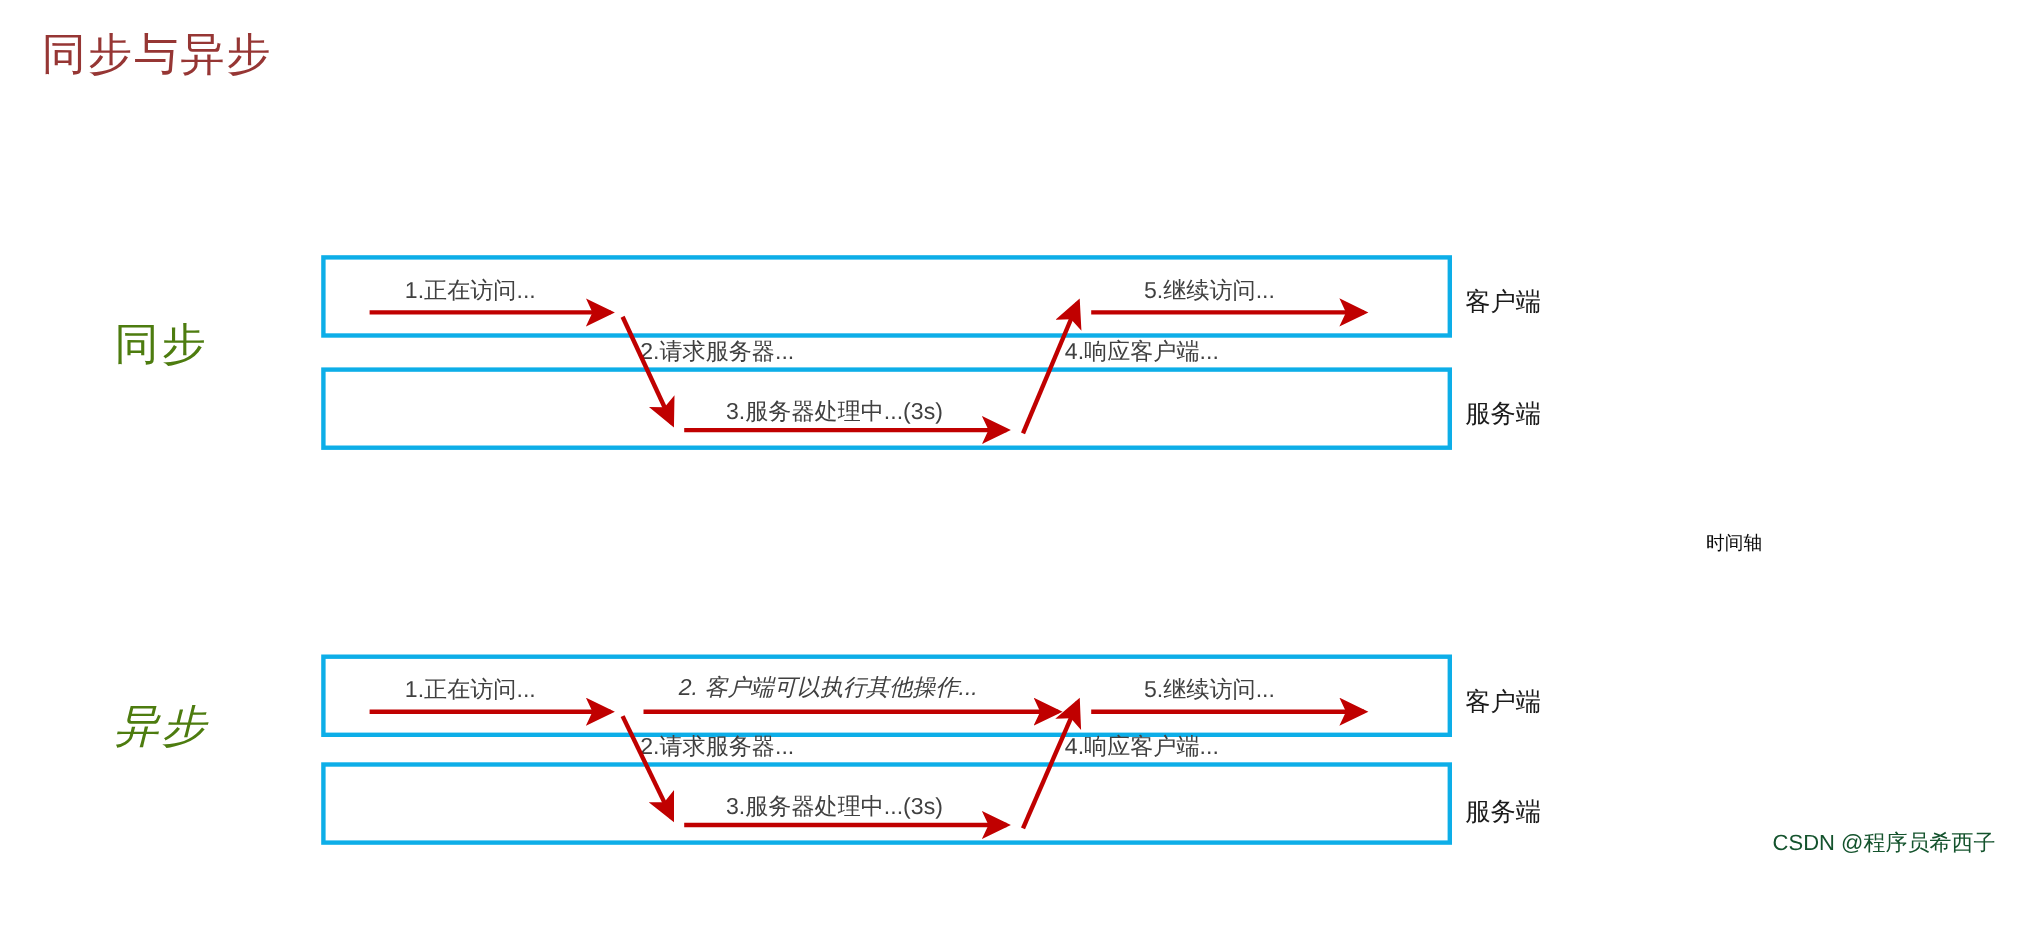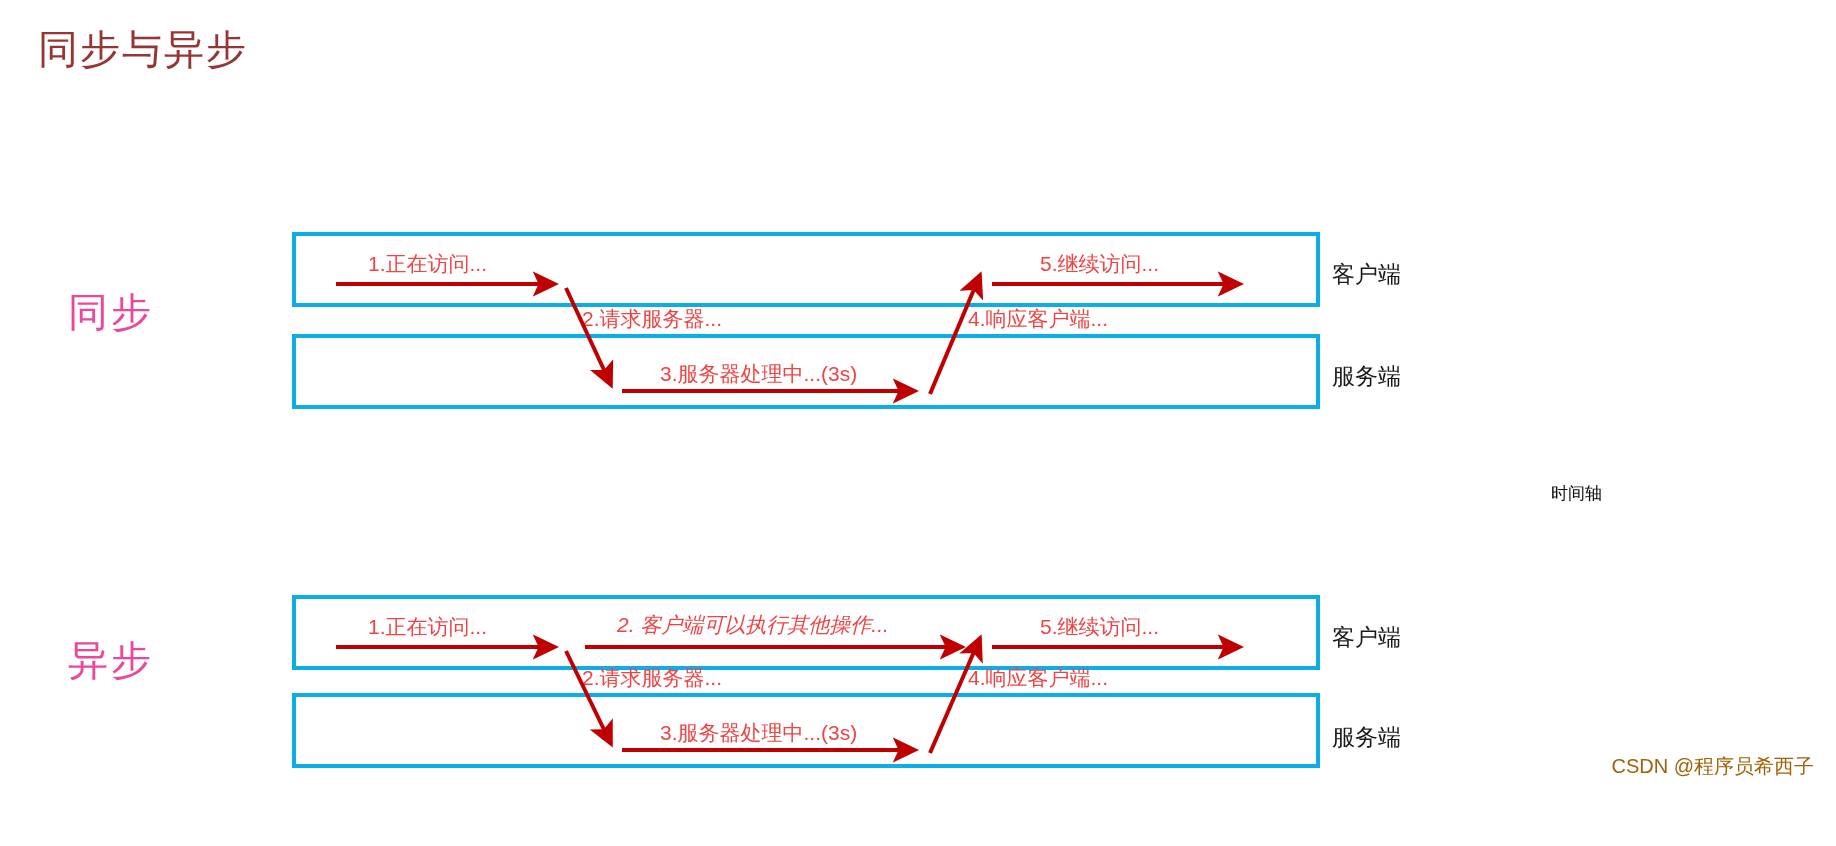--- a/index.html
+++ b/index.html
@@ -32,26 +32,27 @@
     font-size: 40px;
     color: #963634;
     letter-spacing: 2px;
     white-space: nowrap;
   }
 
   .section-label {
     position: absolute;
     font-family: "Liberation Serif", "DejaVu Serif", serif;
     font-size: 40px;
-    color: #ec4899;
+    color: #4d7c0f;
     letter-spacing: 3px;
     white-space: nowrap;
+    margin-left: 36px;
   }
   .section-label.sync  { left: 68px; top: 285px; }
-  .section-label.async { left: 68px; top: 633px; }
+  .section-label.async { left: 68px; top: 633px; font-style: italic; }
 
   
   .lane {
     position: absolute;
     border: 4px solid #0DAEE8;
     background: #ffffff;
     box-sizing: border-box;
   }
 
   
@@ -68,38 +69,38 @@
     left: 0; top: 0;
     width: 1836px;
     height: 846px;
     pointer-events: none;
   }
 
   
   .caption {
     position: absolute;
     font-size: 21px;
-    color: #ef4444;
+    color: #404040;
     white-space: nowrap;
   }
 
   
   .timeline-label {
     position: absolute;
     font-size: 17px;
     color: #0b0b0b;
     white-space: nowrap;
   }
 
   .watermark {
     position: absolute;
     right: 22px;
     bottom: 14px;
     font-size: 20px;
-    color: #a16207;
+    color: #14532d;
     white-space: nowrap;
   }
 </style>
 </head>
 <body>
 
 <div id="slide">
 
   <div class="slide-title">同步与异步</div>
 

